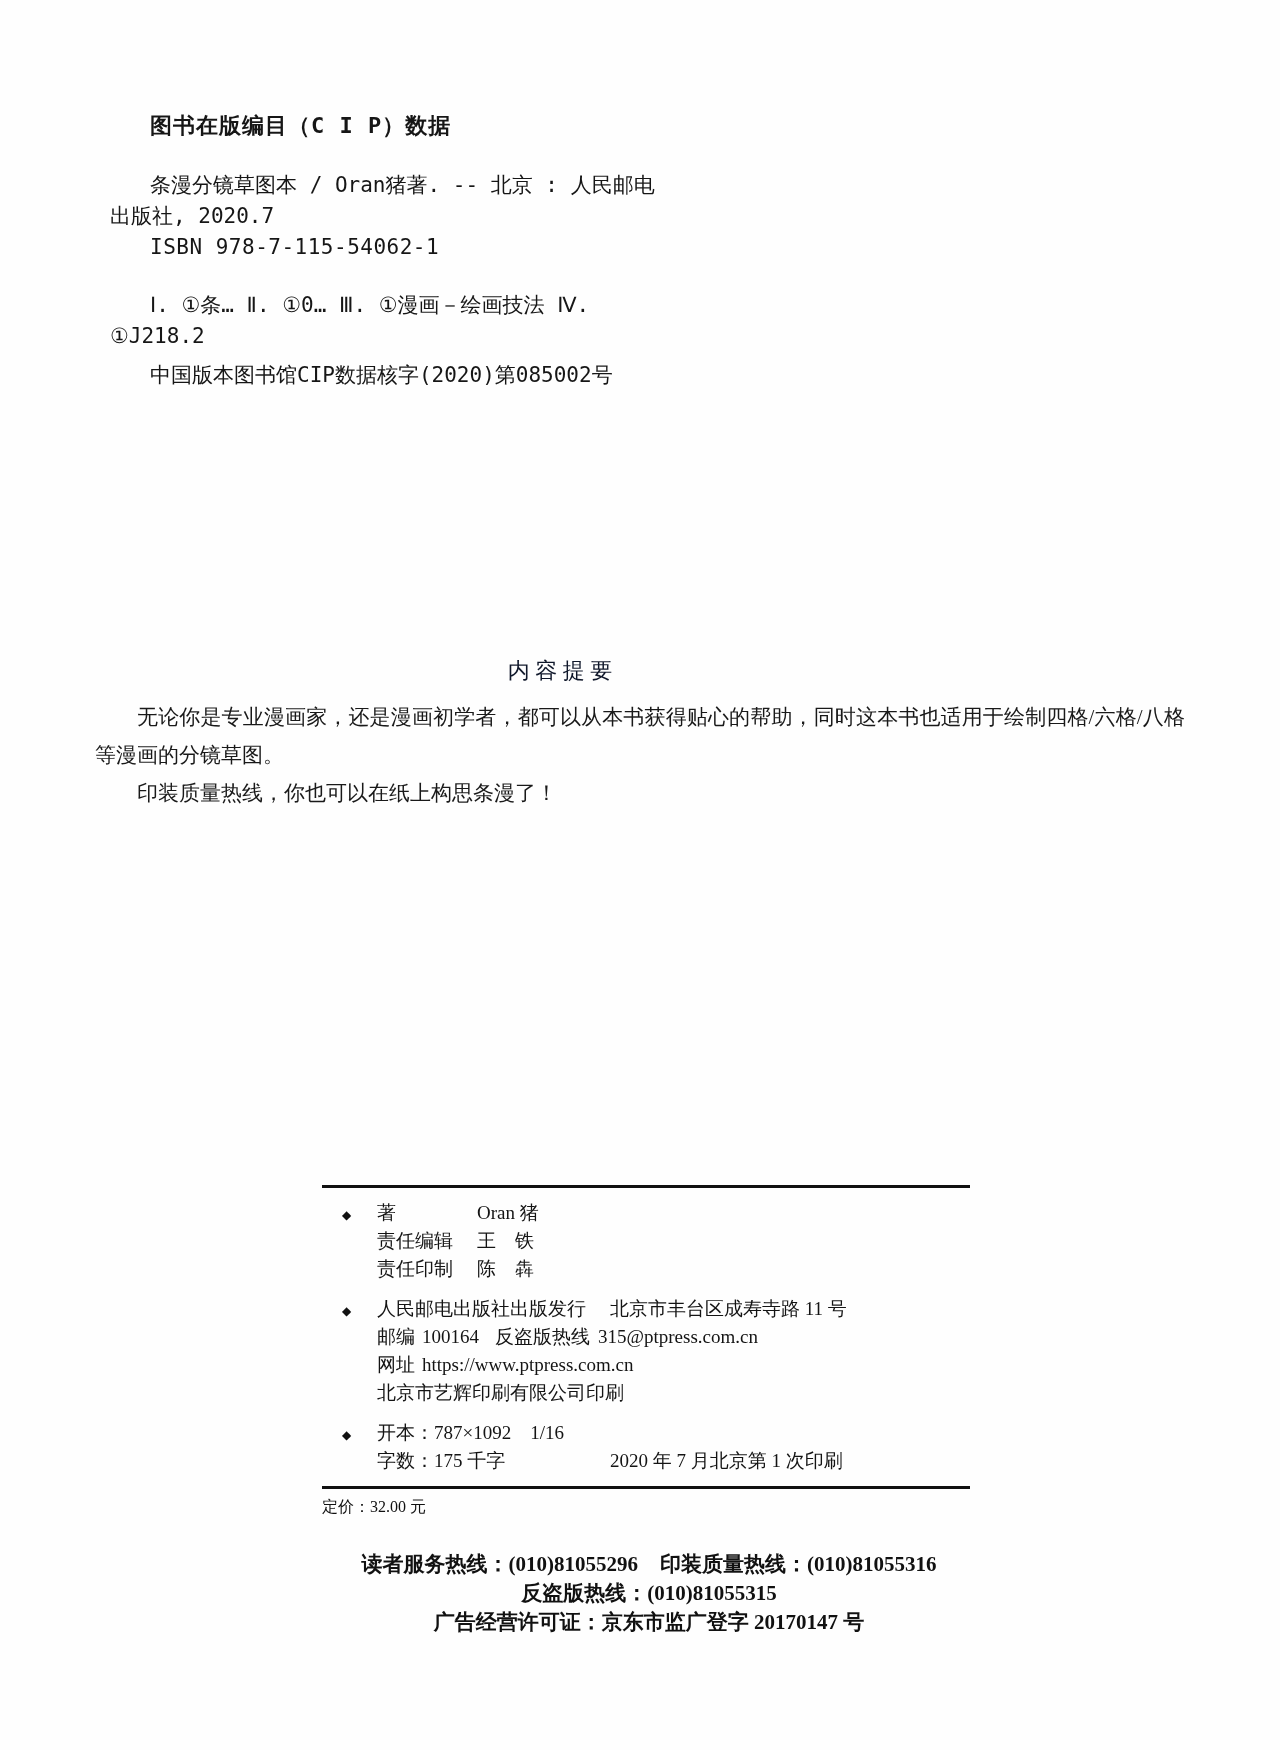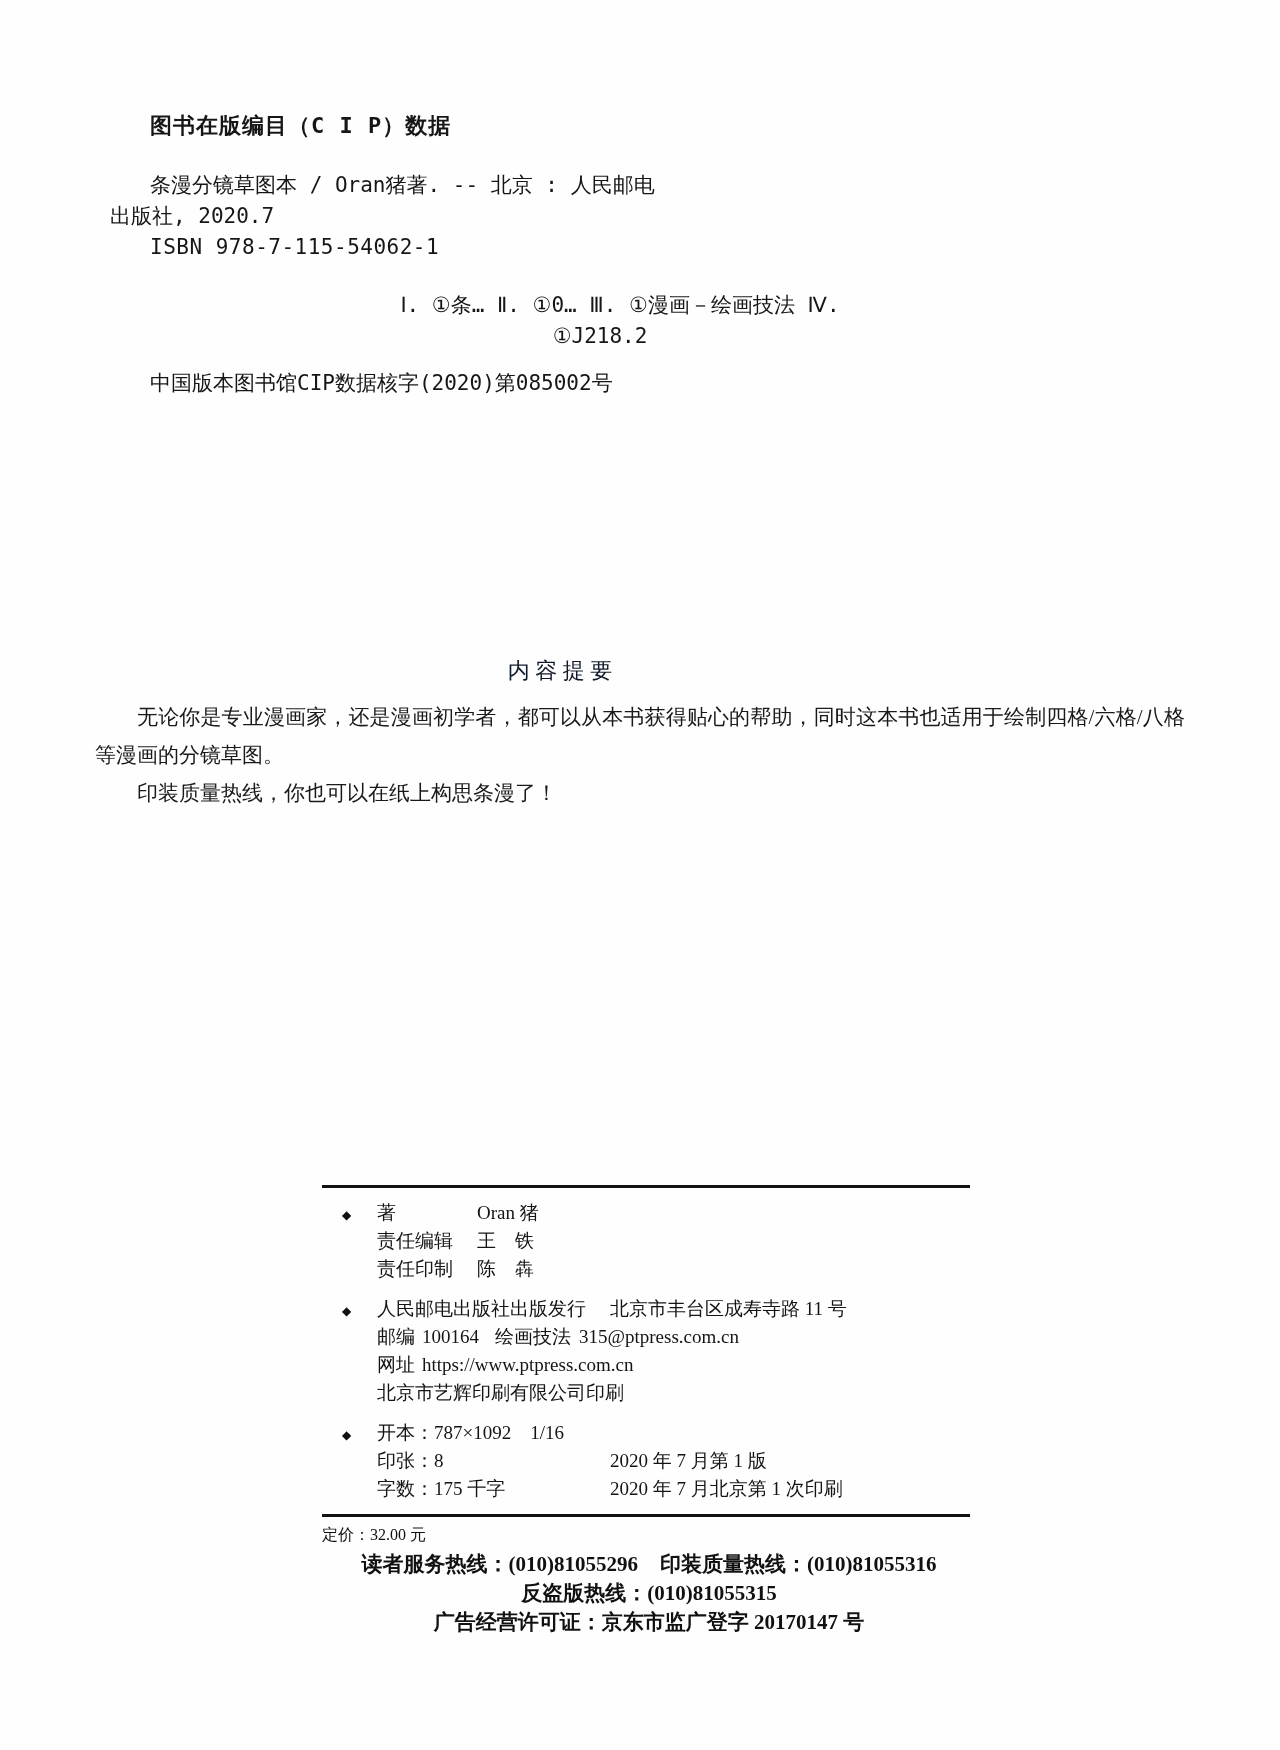--- a/index.html
+++ b/index.html
@@ -11,21 +11,21 @@
   }
   
   .cip {
     position:absolute; left:110px; top:110px; width:980px;
     font-family:"DejaVu Sans Mono","Liberation Mono",monospace;
     font-size:21px; line-height:31px; color:#161616;
   }
   .cip-heading { font-size:22px; font-weight:700; padding-left:40px; margin-bottom:29px; letter-spacing:1px; }
   .cip .ind { padding-left:40px; }
   .cip-entry { margin-bottom:27px; }
-  .cip-class { margin-bottom:16px;text-align:center; }
+  .cip-class { margin-bottom:8px; }
   .cip-record { margin-top:0; }
   .cip-isbn { letter-spacing:0.5px; }
   
   .summary-heading {
     position:absolute; left:0; top:656px; width:1120px; text-align:center;
     font-size:22px; font-weight:400; color:#0f172a;
   }
   .summary {
     position:absolute; left:95px; top:698px; width:1090px;
     font-size:21px; line-height:38px; text-align:justify; color:#191919;
@@ -99,41 +99,36 @@
 
       <div class="c-row c-gap">
         <span class="c-bullet">◆</span>
         <span class="c-w233">人民邮电出版社出版发行</span>
         <span>北京市丰台区成寿寺路 11 号</span>
       </div>
       <div class="c-row">
         <span class="c-bullet"></span>
         <span class="c-w45">邮编</span>
         <span class="c-w73">100164</span>
-        <span class="mr8">绘画技法</span>
+        <span class="mr8">反盗版热线</span>
         <span>315@ptpress.com.cn</span>
       </div>
       <div class="c-row">
         <span class="c-bullet"></span>
         <span class="c-w45">网址</span>
         <span>https://www.ptpress.com.cn</span>
       </div>
       <div class="c-row">
         <span class="c-bullet"></span>
         <span>北京市艺辉印刷有限公司印刷</span>
       </div>
 
       <div class="c-row c-gap">
         <span class="c-bullet">◆</span>
         <span>开本：787×1092　1/16</span>
-      </div>
-      <div class="c-row">
-        <span class="c-bullet"></span>
-        <span class="c-w233">印张：8</span>
-        <span>2020 年 7 月第 1 版</span>
       </div>
       <div class="c-row">
         <span class="c-bullet"></span>
         <span class="c-w233">字数：175 千字</span>
         <span>2020 年 7 月北京第 1 次印刷</span>
       </div>
 
     </div>
     <div class="rule" style="margin-top:10px;"></div>
     <div class="price-line">定价：32.00 元</div>

